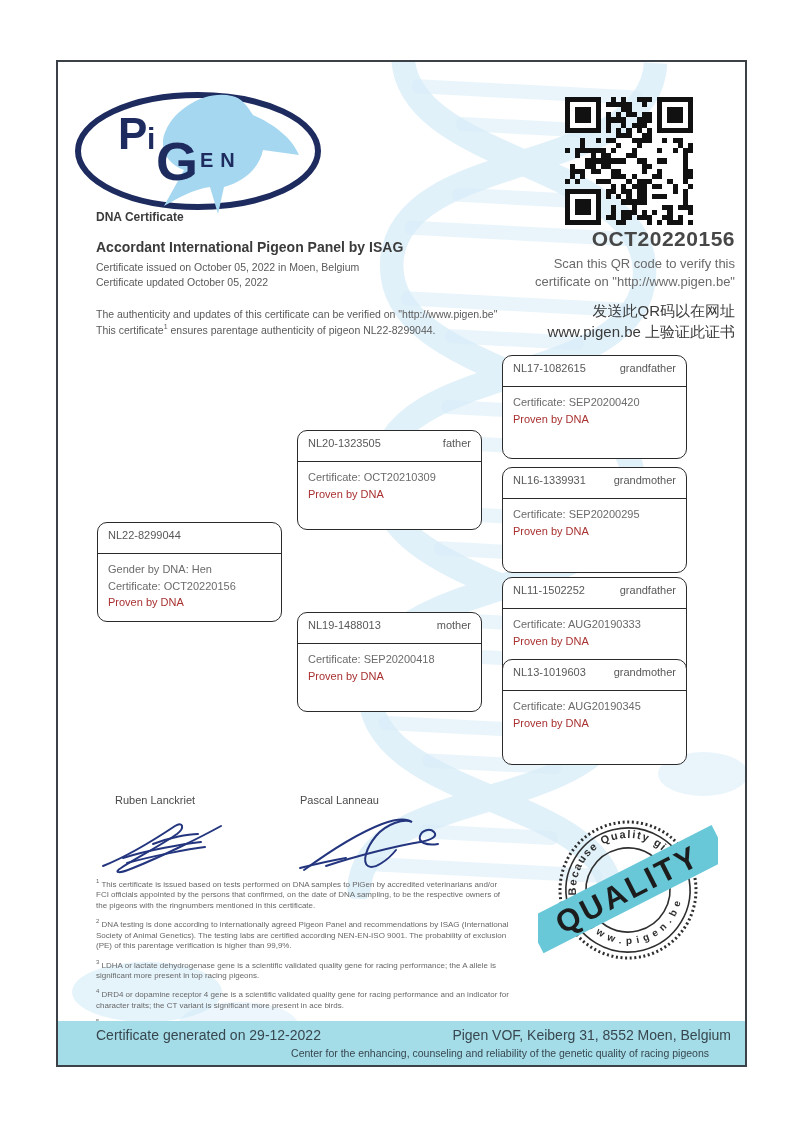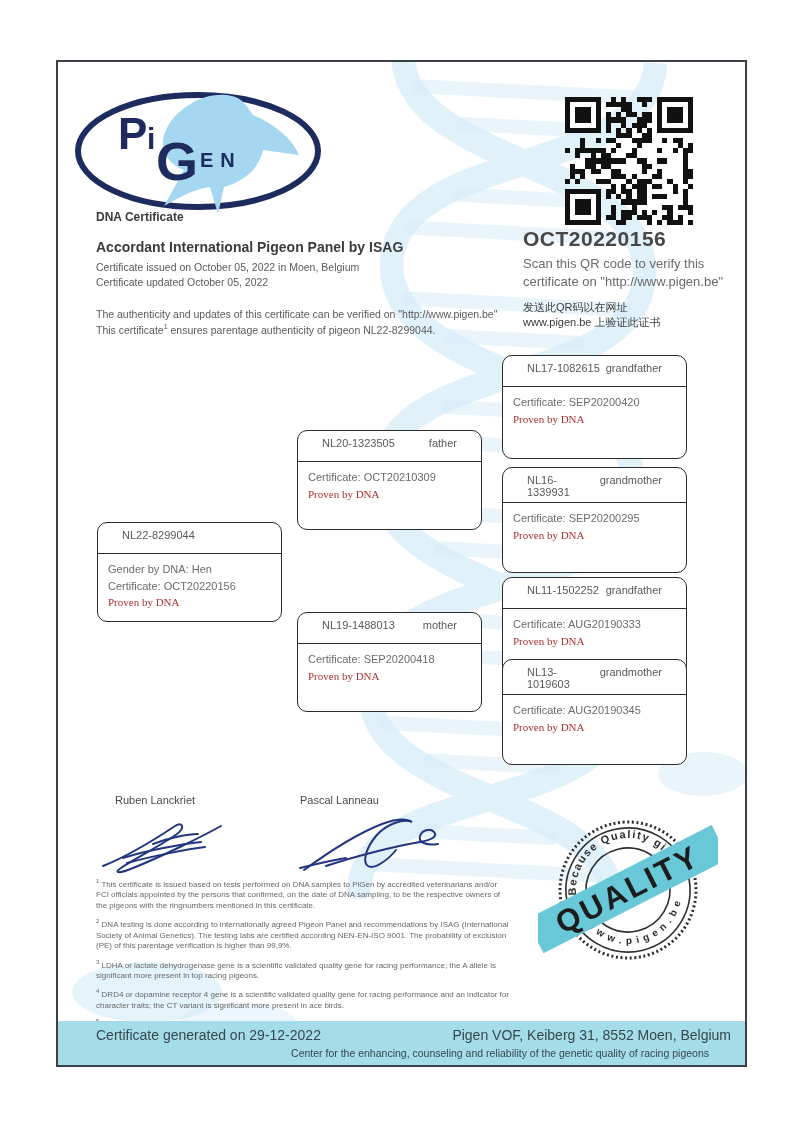--- a/index.html
+++ b/index.html
@@ -7,36 +7,36 @@
   .page{position:absolute;left:56px;top:60px;width:687px;height:1003px;background:#fff;border:2px solid #3c4147;overflow:hidden;}
   .abs{position:absolute;}
   
   .helix{position:absolute;left:214px;top:-6px;width:470px;height:850px;opacity:.55;transform:rotate(3deg);pointer-events:none;}
   .blob{position:absolute;background:#cfe9f7;border-radius:50%;opacity:.55;pointer-events:none;}
   
   .logo{left:10px;top:22px;width:270px;height:135px;}
   .logo svg{position:absolute;left:0;top:0;}
   .logo .lt{position:absolute;color:#1d2b5f;font-weight:bold;line-height:1;}
   
-  .qrwrap{left:465px;top:35px;width:212px;text-align:left;}
+  .qrwrap{left:465px;top:35px;width:212px;text-align:right;}
   .qrcode{width:128px;height:128px;margin:0 auto;display:block;}
   .qrlabel{font-size:21px;font-weight:bold;color:#474747;letter-spacing:.5px;margin-top:2px;}
   .qrscan{font-size:13px;color:#6a6a6a;line-height:1.35;margin-top:4px;}
-  .qrzh{font-size:11px;color:#3a3a3a;line-height:1.4;margin-top:10px;}
+  .qrzh{font-size:15px;color:#3a3a3a;line-height:1.4;margin-top:10px;}
   
   .title{left:38px;top:148px;font-size:12px;font-weight:bold;color:#3b3b3b;}
   .subtitle{left:38px;top:177px;font-size:14px;font-weight:bold;color:#3b3b3b;}
   .meta{left:38px;top:198px;font-size:10.5px;color:#5a5a5a;line-height:1.45;}
   .verify{left:38px;top:245px;font-size:10.5px;color:#5a5a5a;line-height:1.45;}
   .verify sup{font-size:7px;}
   
   .pbox{position:absolute;width:185px;background:#fff;border:1.6px solid #2b2b2b;border-radius:10px;box-sizing:border-box;}
-  .pbox .hd{display:flex;justify-content:space-between;align-items:flex-start;padding:6px 24px 4px;border-bottom:1.6px solid #2b2b2b;font-size:11px;color:#585858;min-height:20px;}
+  .pbox .hd{display:flex;justify-content:space-between;align-items:flex-start;padding:6px 10px 4px;border-bottom:1.6px solid #2b2b2b;font-size:11px;color:#585858;min-height:20px;}
   .pbox .bd{padding:7px 10px;font-size:11px;color:#6b6b6b;line-height:1.5;}
-  .proven{color:#a93131;font-family:Liberation Serif, serif;}
+  .proven{color:#a93131;}
   
   .signame{font-size:11px;color:#4a4a4a;}
   .sig{position:absolute;}
   
   .fnblock{left:38px;top:816px;width:414px;}
   .fn{font-size:8px;color:#686868;line-height:1.32;margin:0 0 7px 0;}
   .fn sup{font-size:6px;}
   
   .stamp{left:480px;top:742px;width:180px;height:176px;}
   

